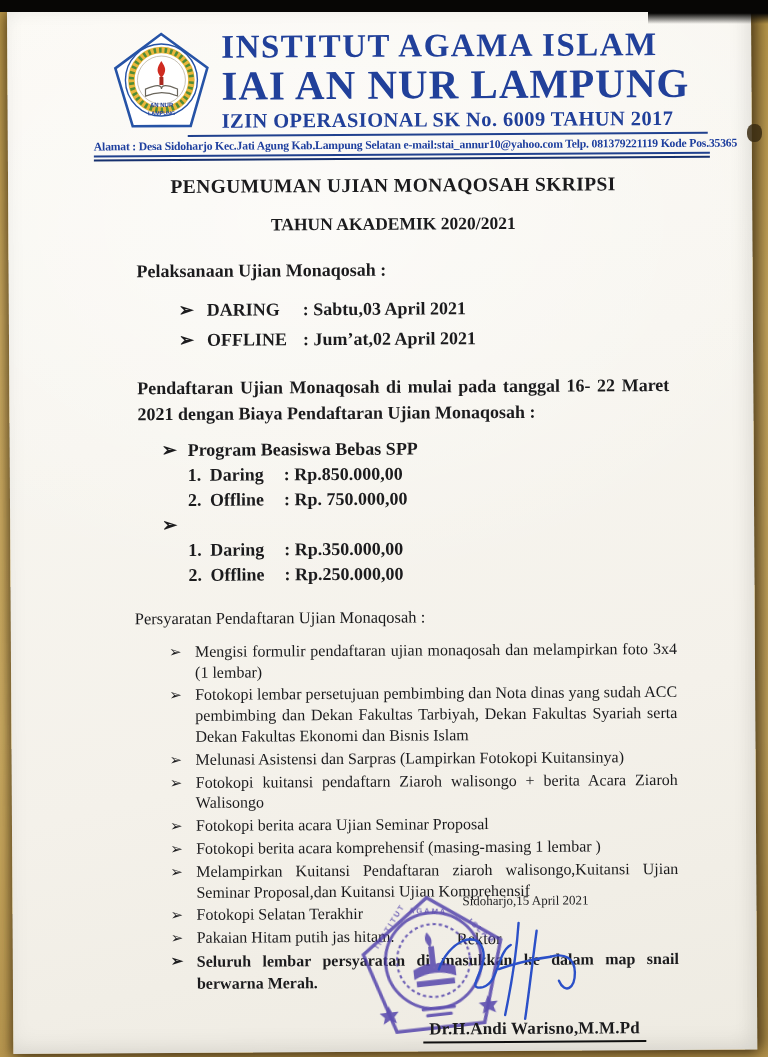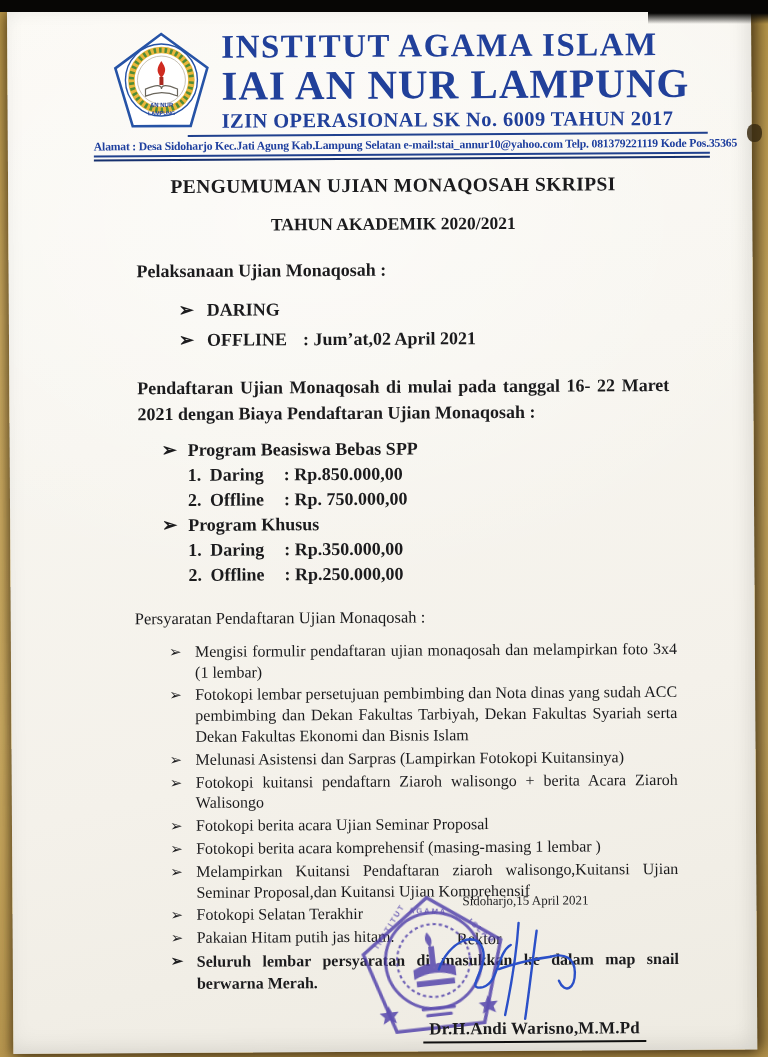--- a/index.html
+++ b/index.html
@@ -110,20 +110,21 @@
 
   <div class="doc-title ink">PENGUMUMAN  UJIAN MONAQOSAH SKRIPSI</div>
   <div class="doc-subtitle ink">TAHUN AKADEMIK 2020/2021</div>
 
   <div class="sec-pelaksanaan ink">
     <div class="sec-heading-bold">Pelaksanaan Ujian Monaqosah :</div>
     <div class="exam-list">
       <div class="exam-item">
         <span class="blt">➢</span>
         <span class="lbl">DARING</span>
+        <span>: Sabtu,03 April  2021</span>
       </div>
       <div class="exam-item">
         <span class="blt">➢</span>
         <span class="lbl">OFFLINE</span>
         <span>:  Jum’at,02 April 2021</span>
       </div>
     </div>
   </div>
 
   <div class="para ink">Pendaftaran Ujian Monaqosah di mulai pada tanggal 16- 22 Maret 2021 dengan Biaya Pendaftaran Ujian  Monaqosah :</div>
@@ -137,21 +138,20 @@
       <span class="lbl">Daring</span>
       <span>: Rp.850.000,00</span>
     </div>
     <div class="fee-row">
       <span class="num">2.</span>
       <span class="lbl">Offline</span>
       <span>: Rp. 750.000,00</span>
     </div>
     <div class="prog">
       <span class="blt">➢</span>
-      <span>Program Khusus</span>
     </div>
     <div class="fee-row">
       <span class="num">1.</span>
       <span class="lbl">Daring</span>
       <span>: Rp.350.000,00</span>
     </div>
     <div class="fee-row">
       <span class="num">2.</span>
       <span class="lbl">Offline</span>
       <span>: Rp.250.000,00</span>

